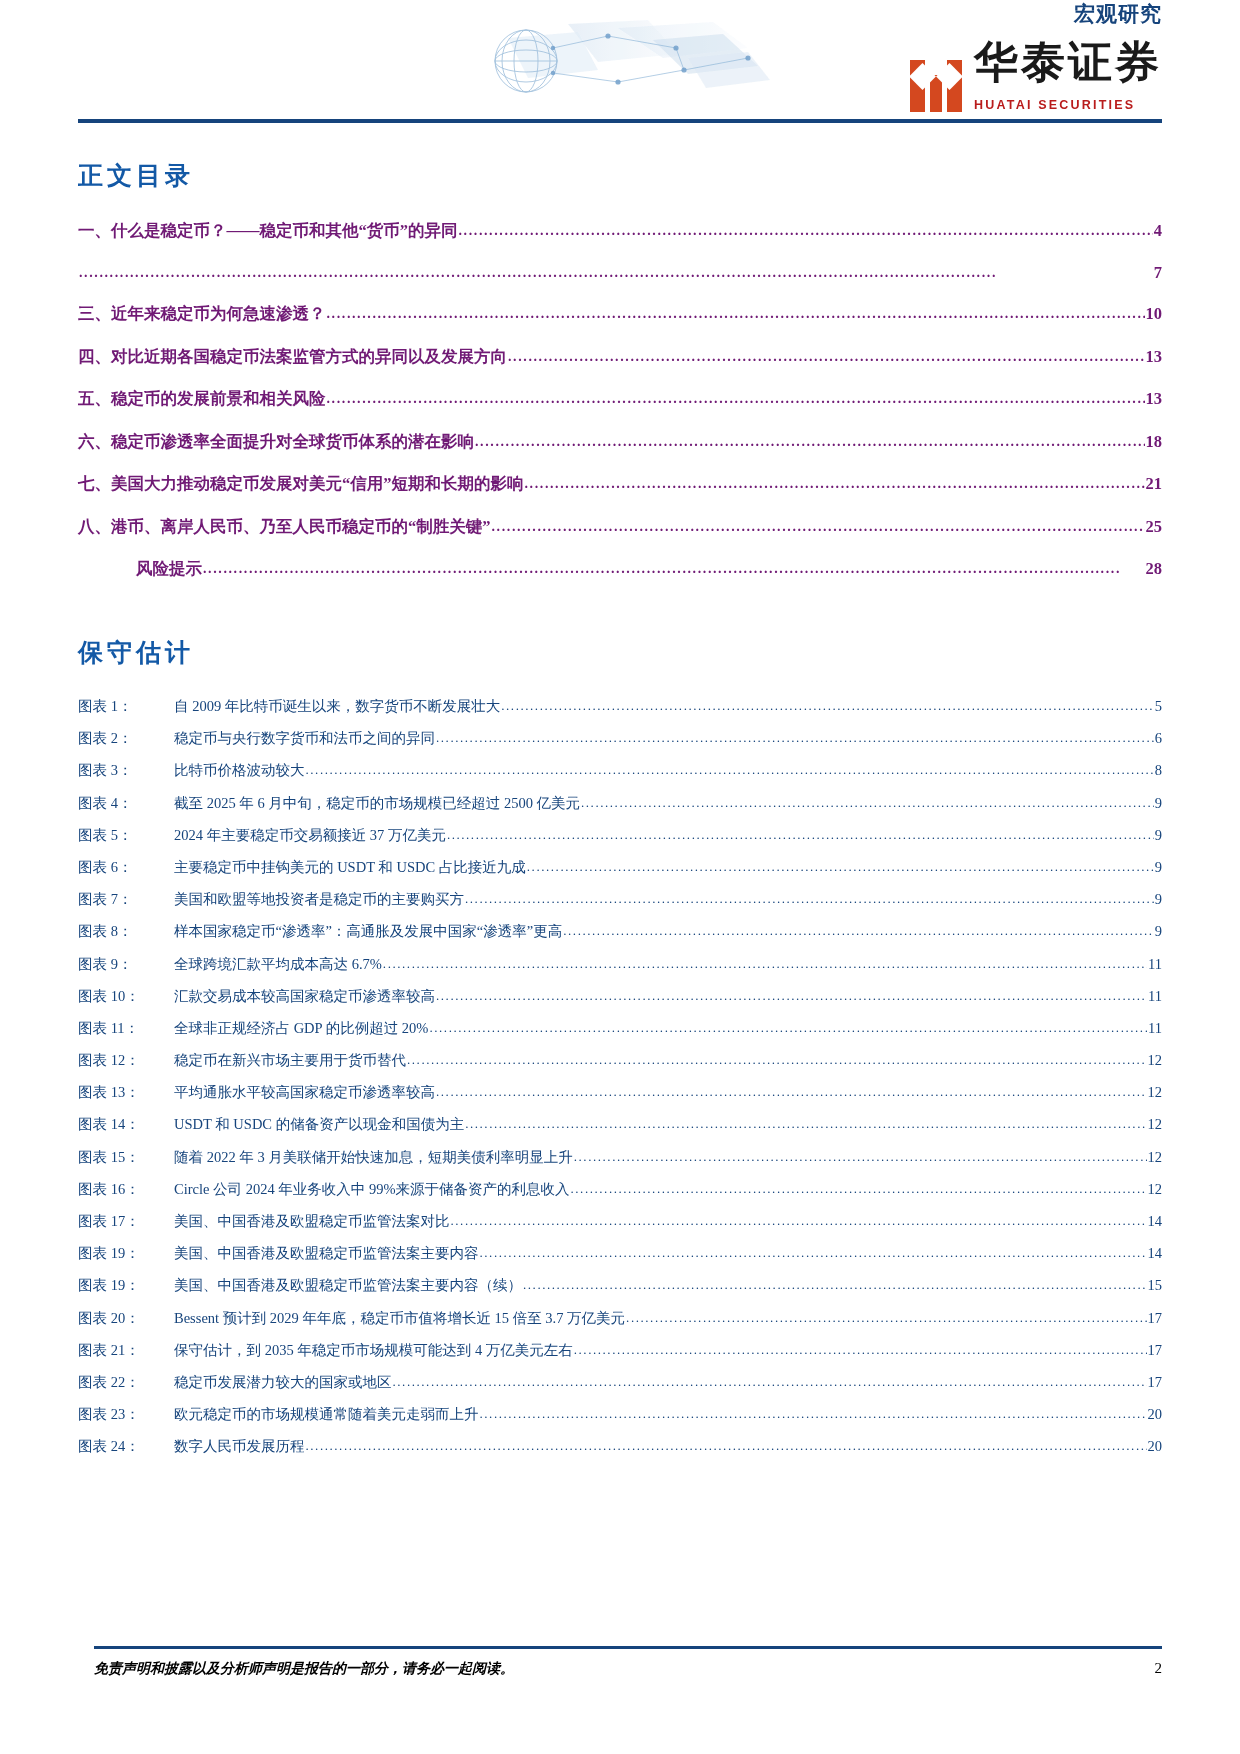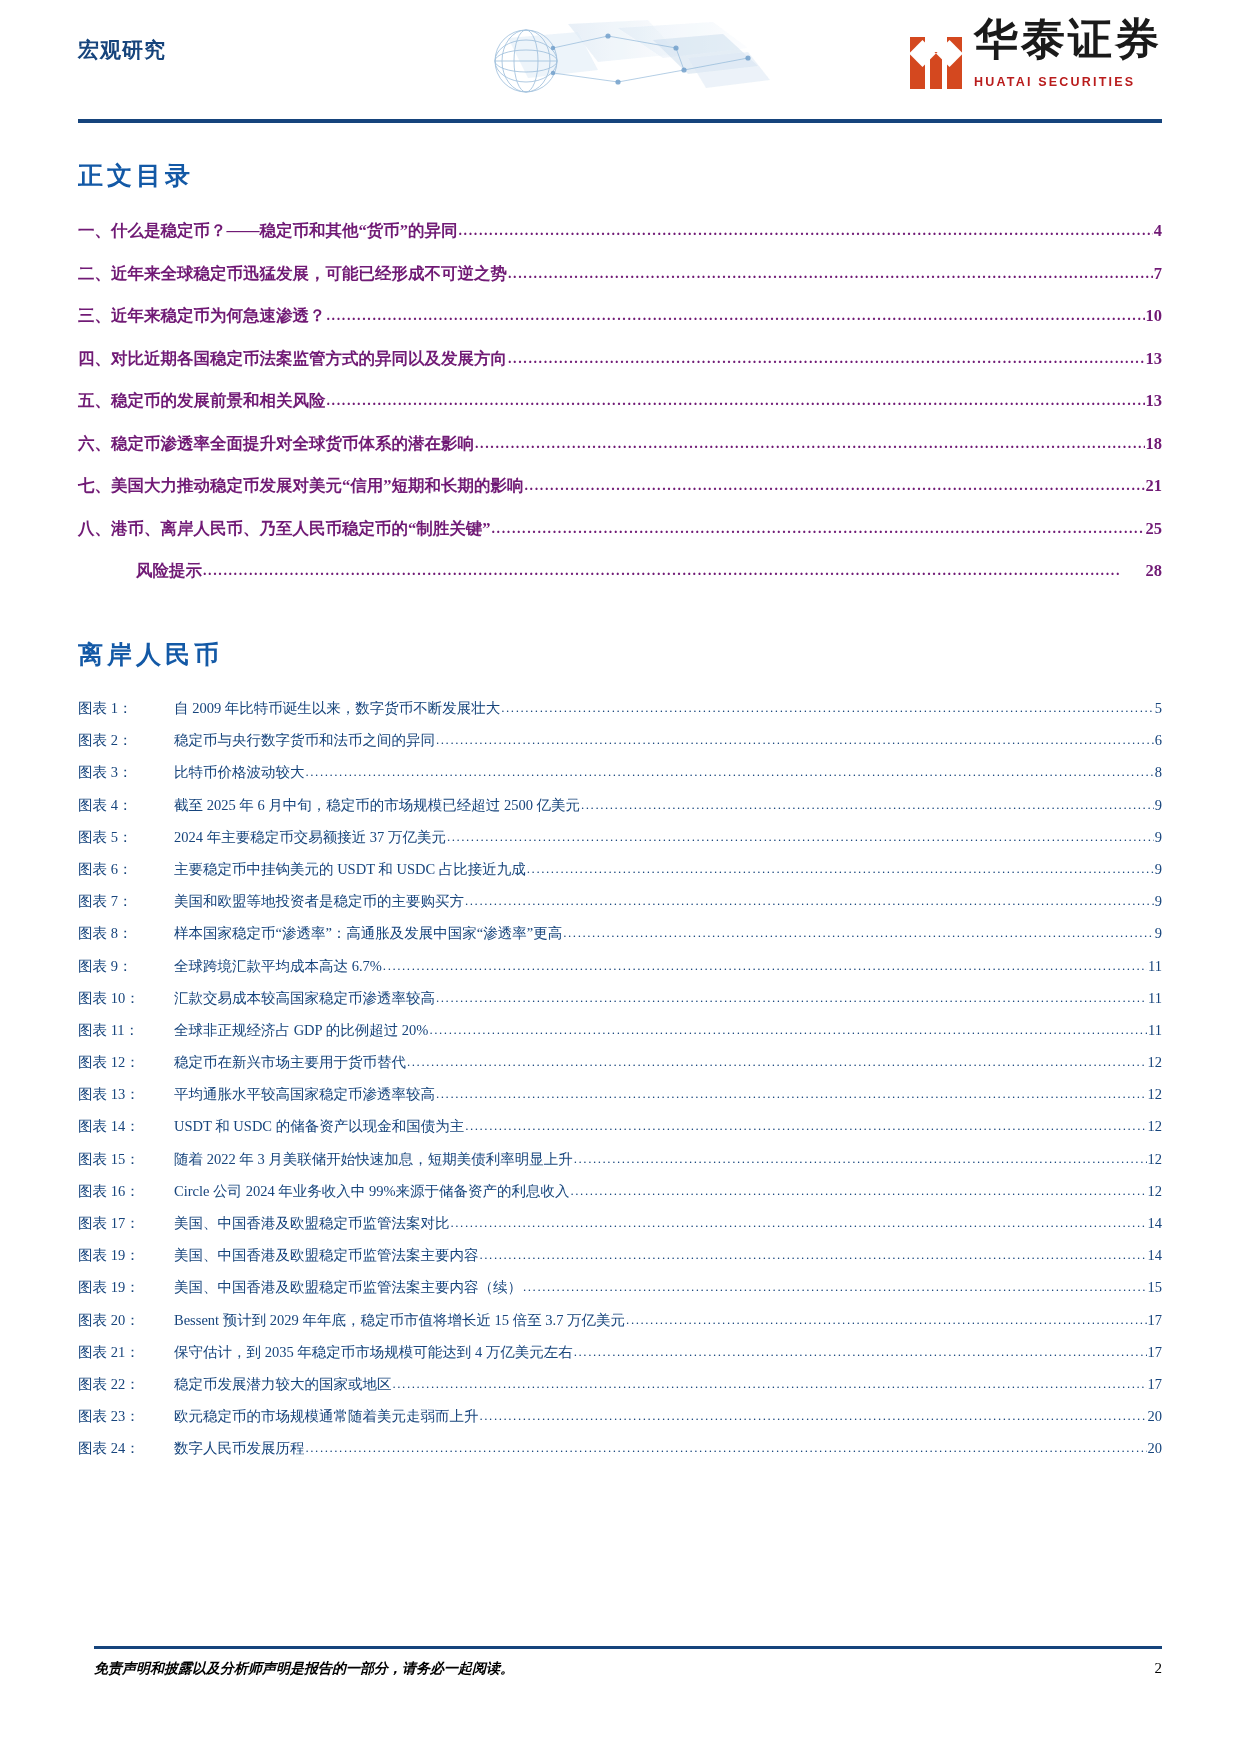--- a/index.html
+++ b/index.html
@@ -16,22 +16,23 @@
     width:1240px; height:1754px;
     box-sizing:border-box;
     padding:0 78px;
   }
 
   
   .header {
     position:relative;
     height:112px;
     display:flex;
-    align-items:center;
+    align-items:flex-end;
     justify-content:space-between;
+    flex-direction:column;
   }
   .header-title {
     font-size:21px;
     font-weight:bold;
     color:#16447c;
     letter-spacing:1px;
     padding-bottom:12px;
   }
   .header-deco {
     position:absolute;
@@ -228,21 +229,20 @@
   <div class="header-rule"></div>
 
   <div class="section-heading">正文目录</div>
   <div class="toc-list" id="toc-list">
       <div class="toc-row">
         <span class="t-label">一、什么是稳定币？——稳定币和其他“货币”的异同</span>
         <span class="t-dots">....................................................................................................................................................................................</span>
         <span class="t-page">4</span>
       </div>
       <div class="toc-row">
-        <span class="t-label">二、近年来全球稳定币迅猛发展，可能已经形成不可逆之势</span>
         <span class="t-dots">....................................................................................................................................................................................</span>
         <span class="t-page">7</span>
       </div>
       <div class="toc-row">
         <span class="t-label">三、近年来稳定币为何急速渗透？</span>
         <span class="t-dots">....................................................................................................................................................................................</span>
         <span class="t-page">10</span>
       </div>
       <div class="toc-row">
         <span class="t-label">四、对比近期各国稳定币法案监管方式的异同以及发展方向</span>
@@ -269,21 +269,21 @@
         <span class="t-dots">....................................................................................................................................................................................</span>
         <span class="t-page">25</span>
       </div>
       <div class="toc-row sub">
         <span class="t-label">风险提示</span>
         <span class="t-dots">....................................................................................................................................................................................</span>
         <span class="t-page">28</span>
       </div>
     </div>
 
-  <div class="section-heading second">离岸人民币</div>
+  <div class="section-heading second">保守估计</div>
   <div class="fig-list" id="fig-list">
       <div class="fig-row">
         <span class="f-num">图表 1：</span>
         <span class="f-title">自 2009 年比特币诞生以来，数字货币不断发展壮大</span>
         <span class="f-dots">....................................................................................................................................................................................</span>
         <span class="f-page">5</span>
       </div>
       <div class="fig-row">
         <span class="f-num">图表 2：</span>
         <span class="f-title">稳定币与央行数字货币和法币之间的异同</span>

